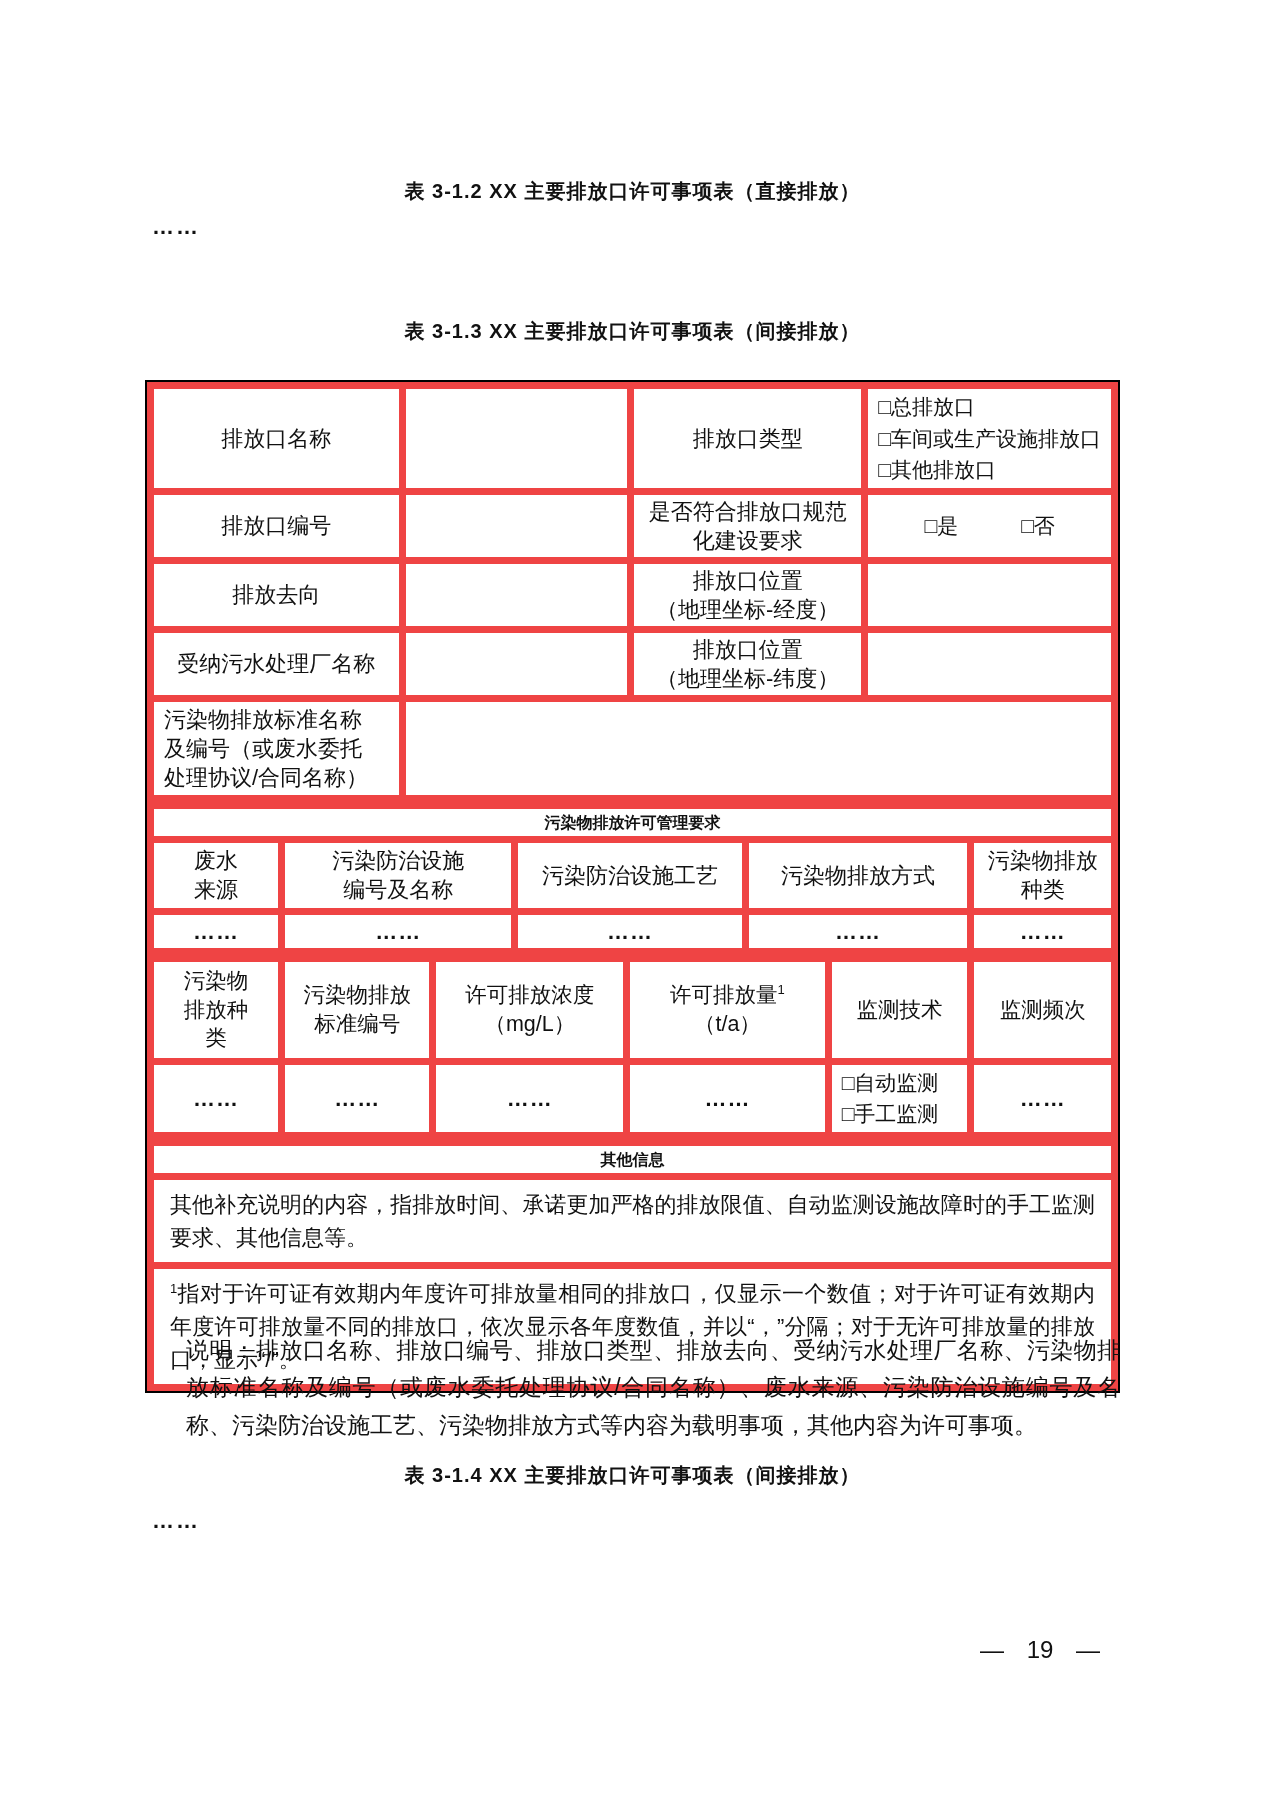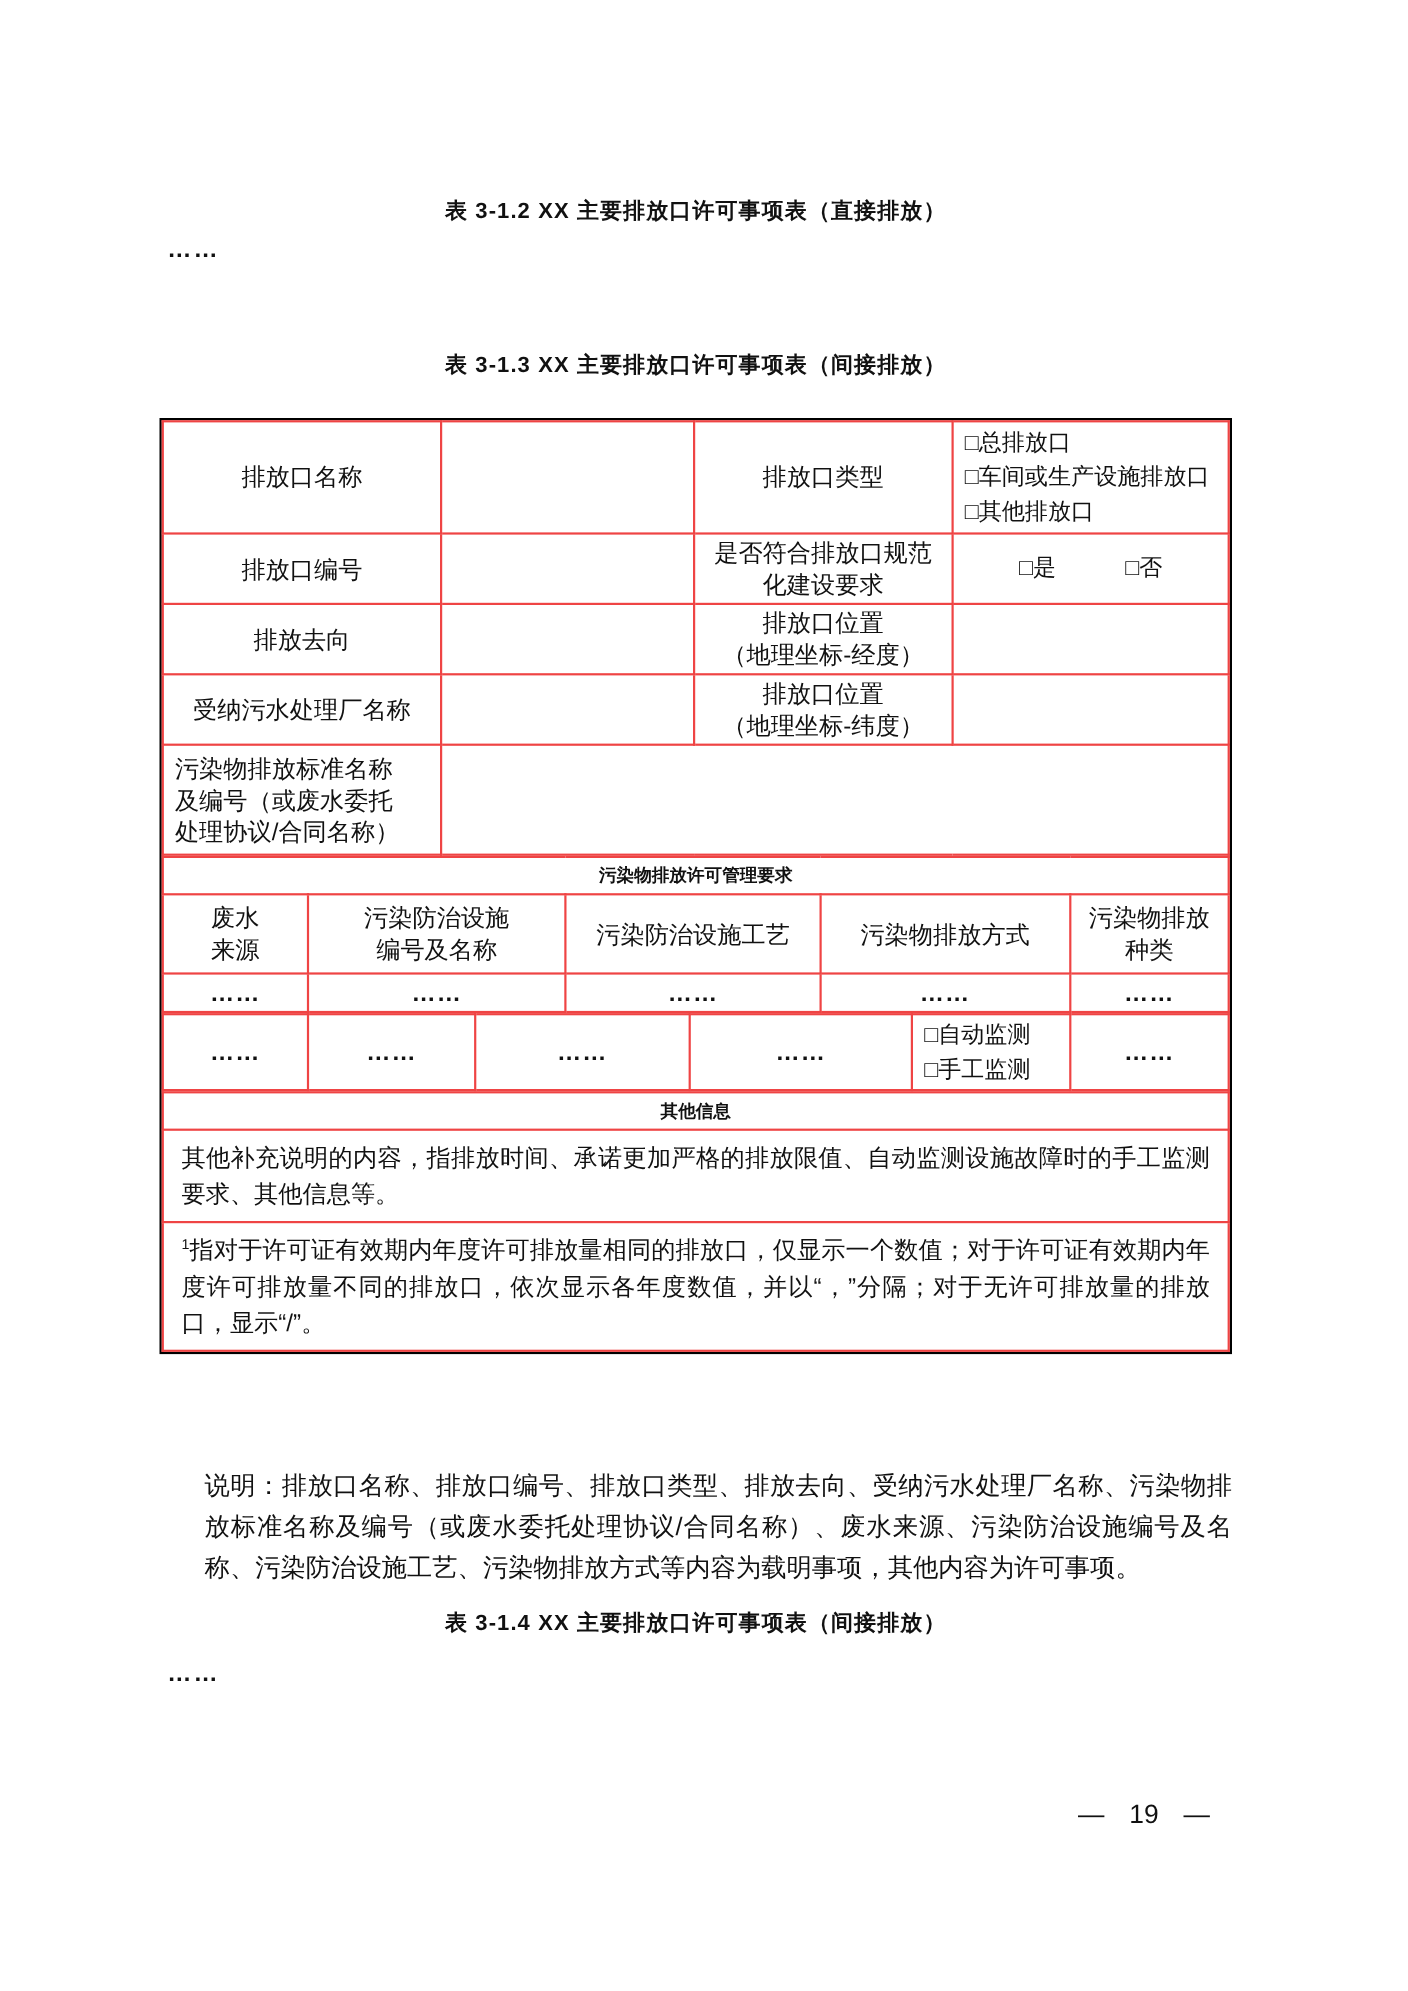--- a/index.html
+++ b/index.html
@@ -26,21 +26,21 @@
     position: absolute; left: 145px; top: 380px; width: 975px;
     border: 2px solid #000;
     background: #fff;
   }
   table {
     width: 100%;
     border-collapse: collapse;
     table-layout: fixed;
   }
   td {
-    border: 2px solid #ef4444;
+    border: 7px solid #ef4444;
     vertical-align: middle;
     text-align: center;
     font-size: 22px;
     line-height: 1.32;
     white-space: pre-line;
     padding: 2px 4px;
     word-break: break-all;
   }
   td.left { text-align: left; padding-left: 10px; padding-right: 8px; }
   td.sec-header { font-weight: bold; font-size: 16px; height: 34px; }
@@ -164,20 +164,32 @@
   <table>
     <colgroup>
         <col style="width:13.6%">
         <col style="width:15.7%">
         <col style="width:20.1%">
         <col style="width:20.9%">
         <col style="width:14.8%">
         <col style="width:14.9%">
       </colgroup>
     <tbody>
+        <tr class="s2-head">
+      <td>污染物
+排放种
+类</td>
+      <td>污染物排放
+标准编号</td>
+      <td>许可排放浓度
+（mg/L）</td>
+      <td><span>许可排放量</span><sup>1</sup><span style="display:block">（t/a）</span></td>
+      <td>监测技术</td>
+      <td>监测频次</td>
+    </tr>
     <tr class="s2-dots">
       <td class="dots-cell">……</td>
       <td class="dots-cell">……</td>
       <td class="dots-cell">……</td>
       <td class="dots-cell">……</td>
       <td class="left checkbox-cell">□自动监测
 □手工监测</td>
       <td class="dots-cell">……</td>
     </tr>
   </tbody>

